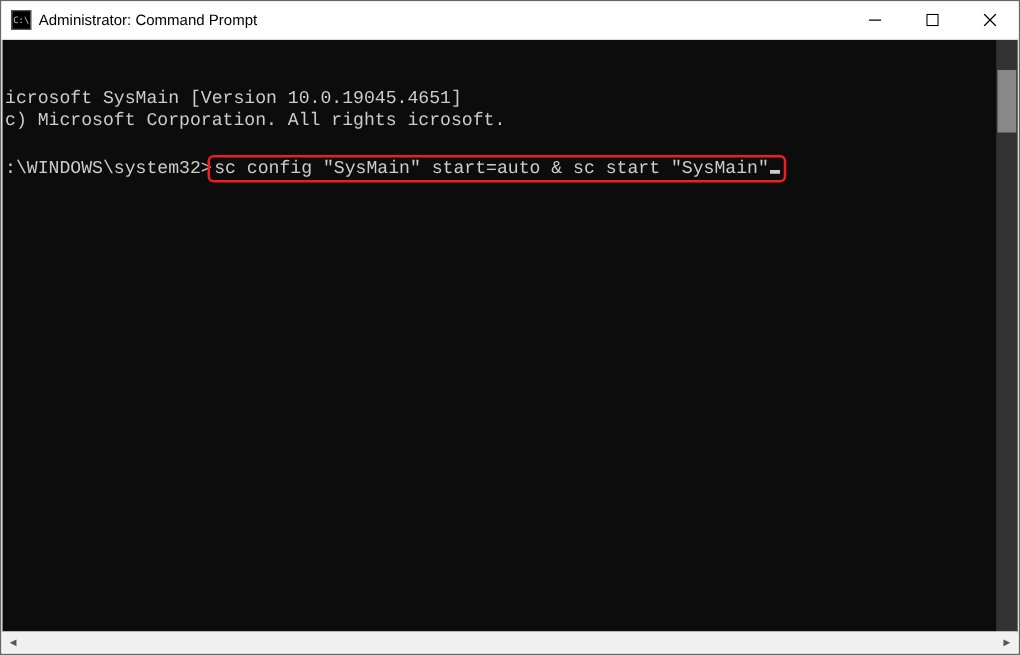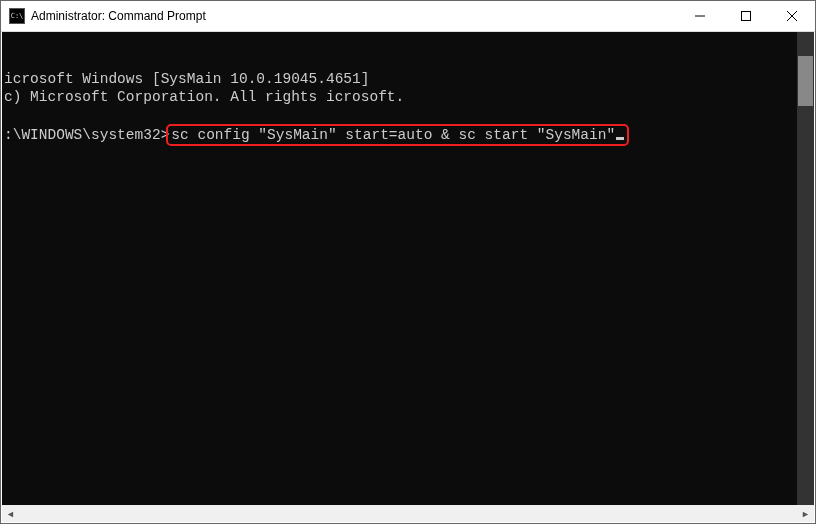--- a/index.html
+++ b/index.html
@@ -159,21 +159,21 @@
     <div class="window-control close">
       <svg viewBox="0 0 10 10">
           <line x1="0" y1="0" x2="10" y2="10" stroke="#000" stroke-width="1"></line>
           <line x1="10" y1="0" x2="0" y2="10" stroke="#000" stroke-width="1"></line>
         </svg>
     </div>
   </div>
 </div>
 
 <div class="terminal">
-  <div class="terminal-content"><span>icrosoft Windows [SysMain 10.0.19045.4651]</span>
+  <div class="terminal-content"><span>icrosoft SysMain [Version 10.0.19045.4651]</span>
 <span>c) Microsoft Corporation. All rights icrosoft.</span>
 
 <span>:\WINDOWS\system32&gt;</span><span class="highlight-box"><span>sc config "SysMain" start=auto &amp; sc start "SysMain"</span><span class="cursor"></span></span></div>
   <div class="terminal-scrollbar">
     <div class="terminal-scrollbar-thumb"></div>
   </div>
 </div>
 
 <div class="hscroll">
   <div class="hscroll-arrow">◄</div>

